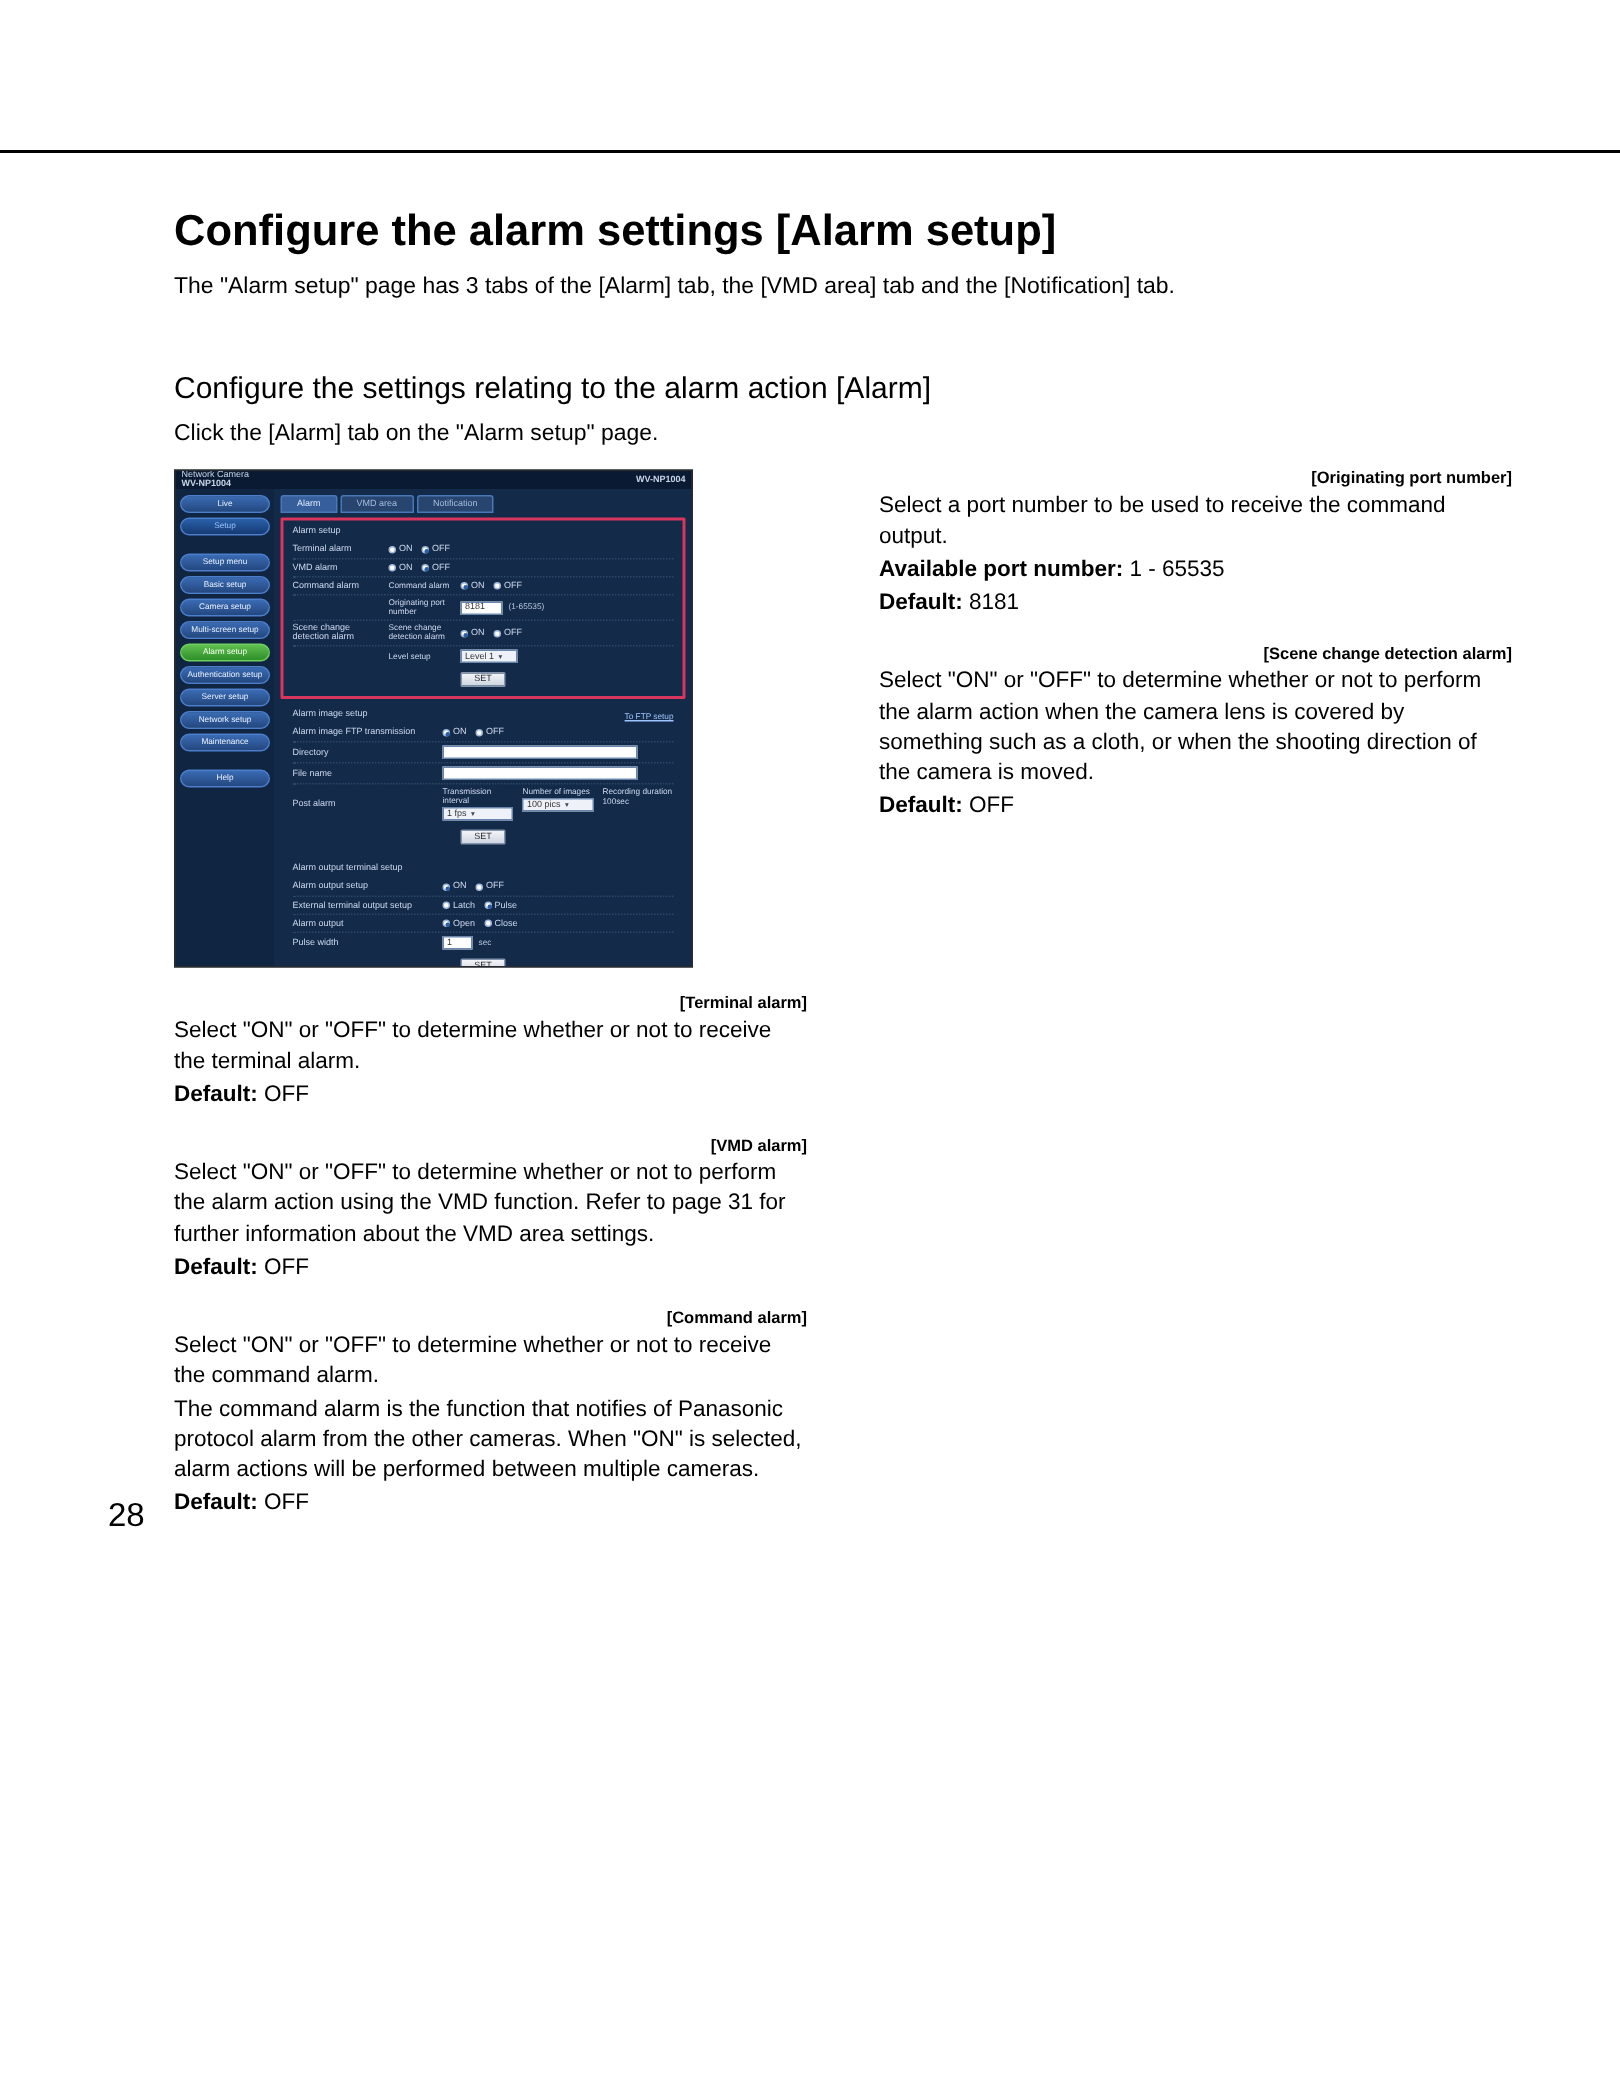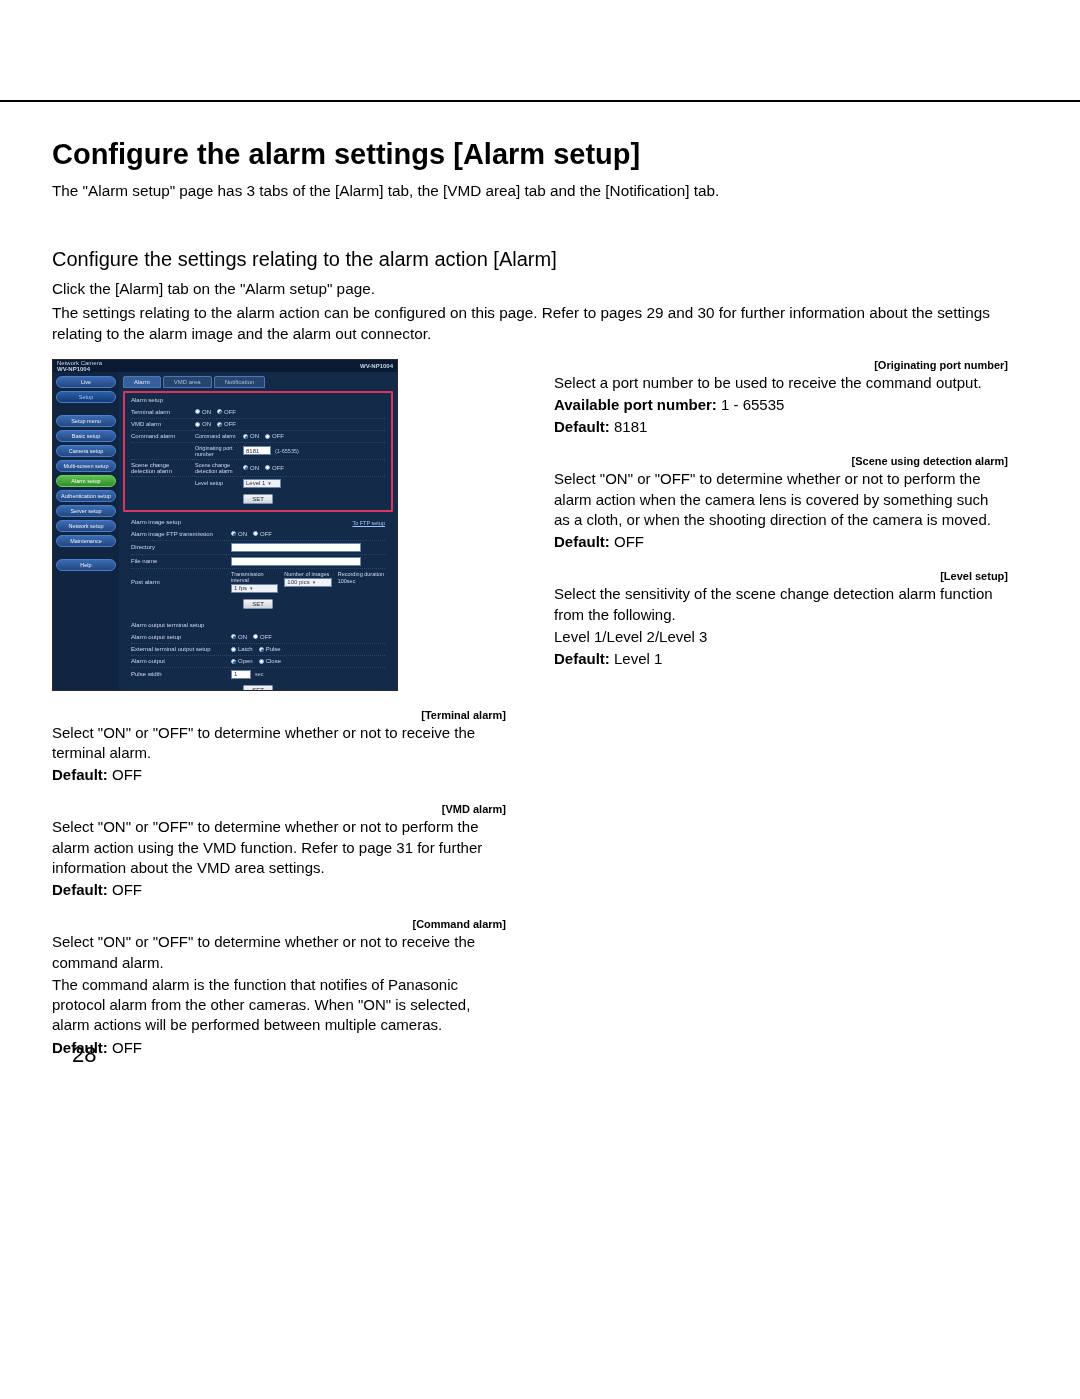--- a/index.html
+++ b/index.html
@@ -15,21 +15,21 @@
     padding: 0 0 40px 0;
     position: relative;
   }
   .topspace { height: 100px; }
   .hrule {
     border: none;
     border-top: 2px solid #000;
     margin: 0;
   }
   .content {
-    padding: 36px 72px 0 52px;
+    padding: 36px 72px 0 116px;
   }
   h1.section-title {
     font-size: 29px;
     font-weight: bold;
     margin: 0 0 10px 0;
   }
   p.body {
     font-size: 15.3px;
     line-height: 1.35;
     margin: 0 0 4px 0;
@@ -215,21 +215,20 @@
 <div class="page">
   <div class="topspace"></div>
   <hr class="hrule">
   <div class="content">
 
     <h1 class="section-title">Configure the alarm settings [Alarm setup]</h1>
     <p class="body">The "Alarm setup" page has 3 tabs of the [Alarm] tab, the [VMD area] tab and the [Notification] tab.</p>
 
     <h2 class="sub-title">Configure the settings relating to the alarm action [Alarm]</h2>
     <p class="body">Click the [Alarm] tab on the "Alarm setup" page.</p>
-    <p class="body">The settings relating to the alarm action can be configured on this page. Refer to pages 29 and 30 for further information about the settings relating to the alarm image and the alarm out connector.</p>
 
     <div class="two-col">
 
       <div class="col">
 
         <div class="ui-shot">
           <div class="ui-titlebar">
             <span class="left"><span>Network Camera</span><br><b>WV-NP1004</b></span>
             <span class="right">WV-NP1004</span>
           </div>
@@ -454,29 +453,23 @@
 
       <div class="col">
         <div class="field-block" style="margin-top:0">
           <p class="field-head">[Originating port number]</p>
           <p class="field-text">Select a port number to be used to receive the command output.</p>
           <p class="field-text"><span class="bold">Available port number:</span><span> 1 - 65535</span></p>
           <p class="field-text"><span class="bold">Default:</span><span> 8181</span></p>
         </div>
 
         <div class="field-block">
-          <p class="field-head">[Scene using detection alarm]</p>
+          <p class="field-head">[Scene change detection alarm]</p>
           <p class="field-text">Select "ON" or "OFF" to determine whether or not to perform the alarm action when the camera lens is covered by something such as a cloth, or when the shooting direction of the camera is moved.</p>
           <p class="field-text"><span class="bold">Default:</span><span> OFF</span></p>
         </div>
 
-        <div class="field-block">
-          <p class="field-head">[Level setup]</p>
-          <p class="field-text">Select the sensitivity of the scene change detection alarm function from the following.</p>
-          <p class="field-text">Level 1/Level 2/Level 3</p>
-          <p class="field-text"><span class="bold">Default:</span><span> Level 1</span></p>
-        </div>
       </div>
     </div>
 
   </div>
   <div class="page-number">28</div>
 </div>
 
 </body></html>

